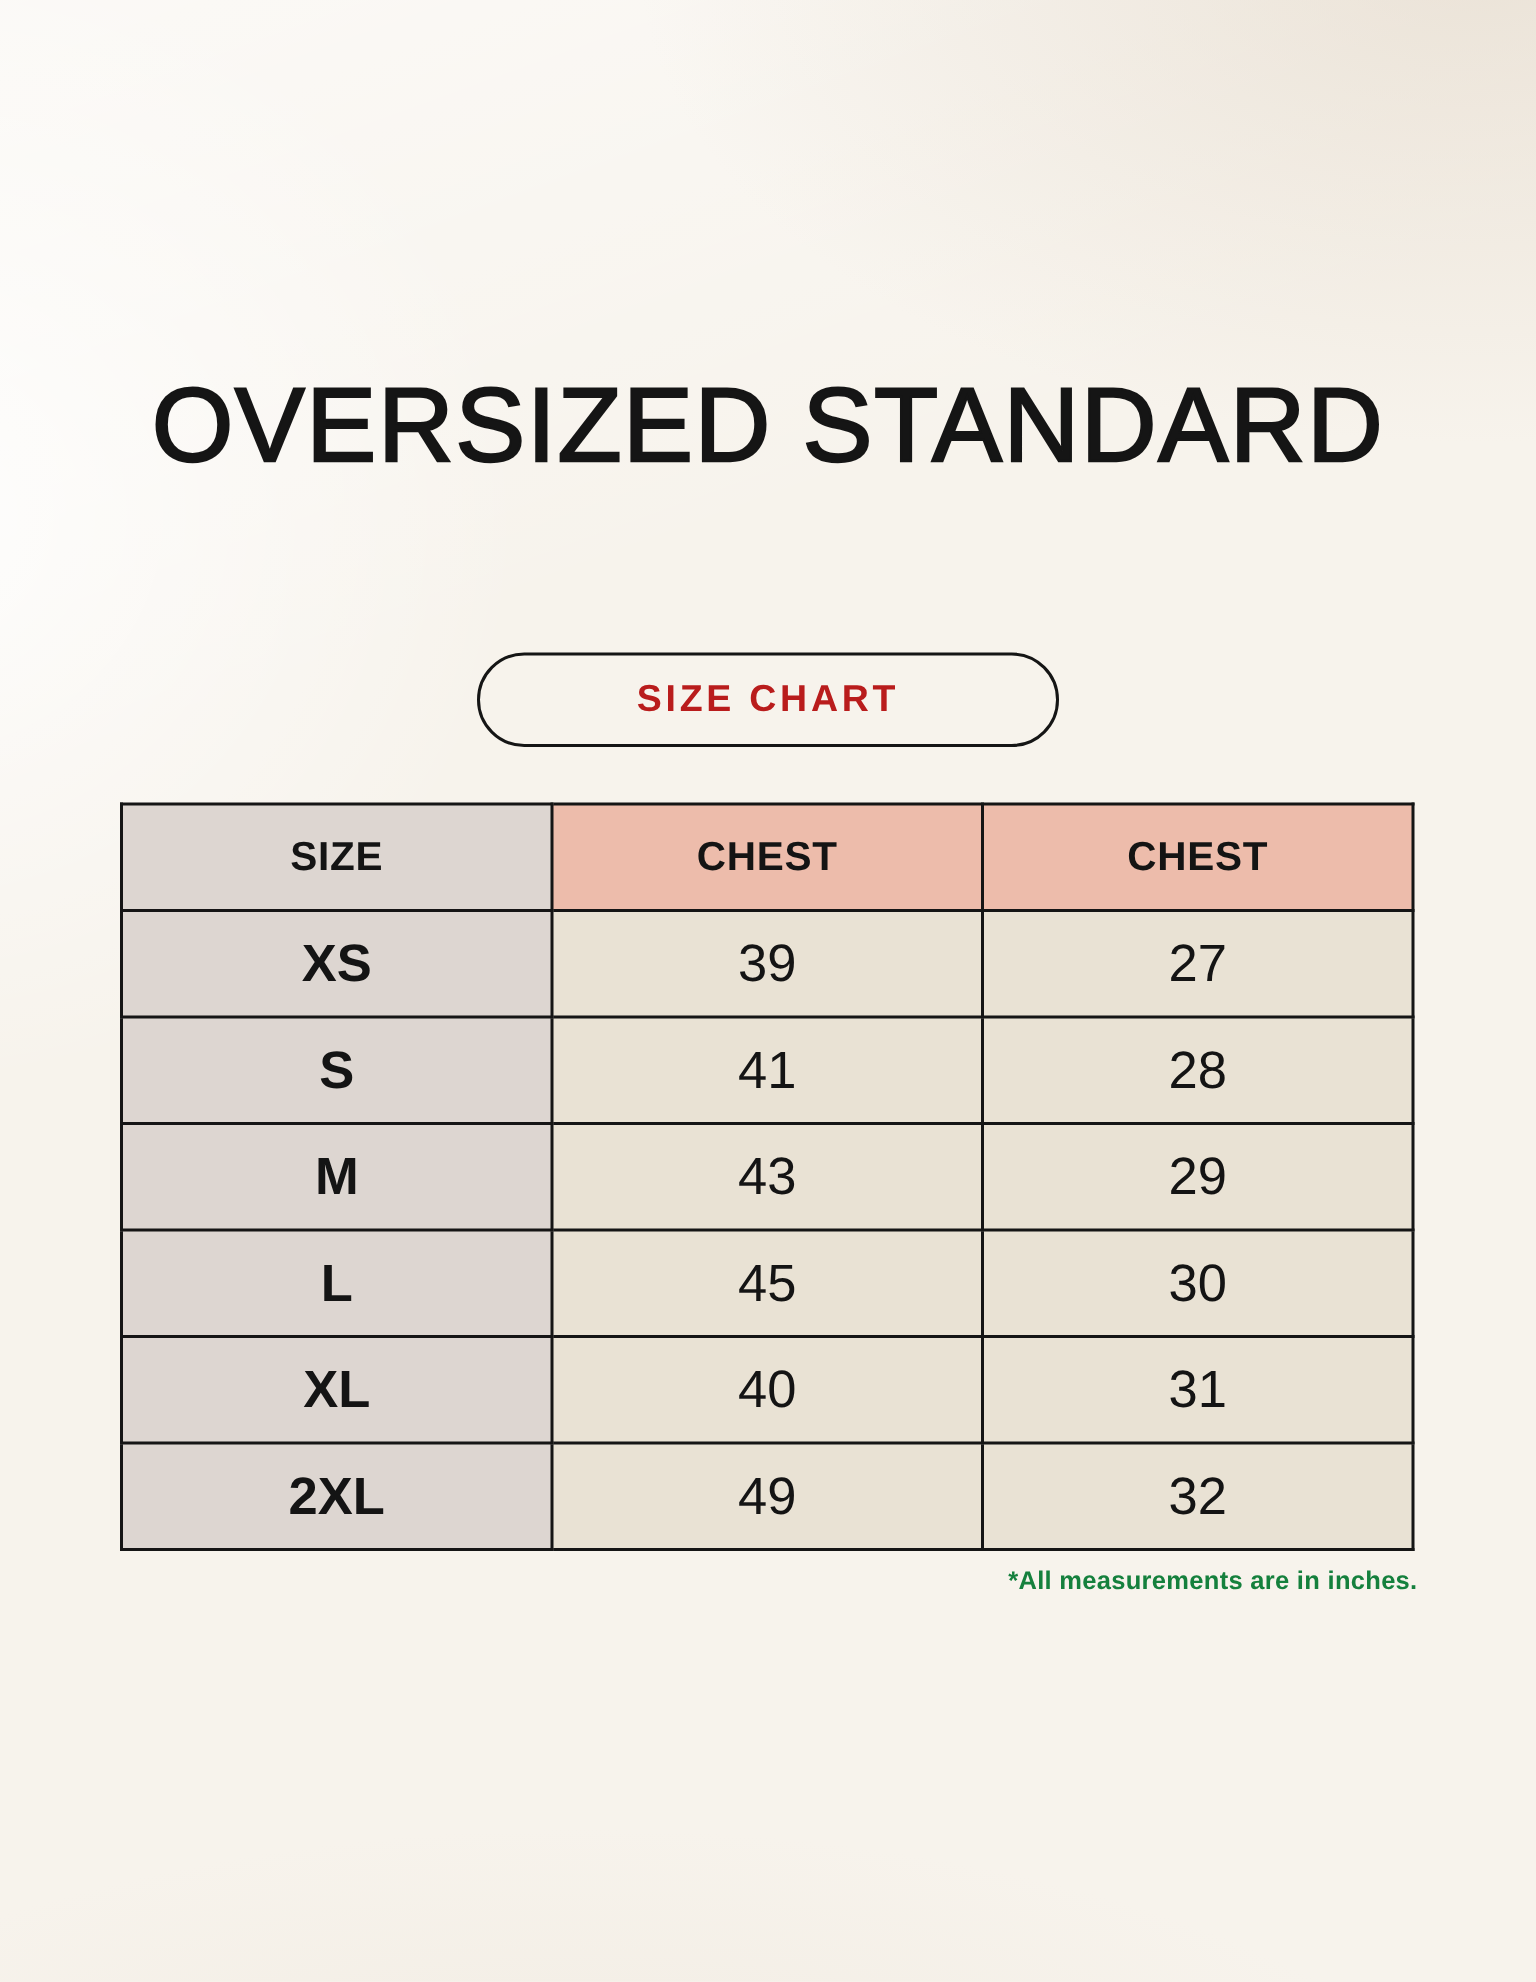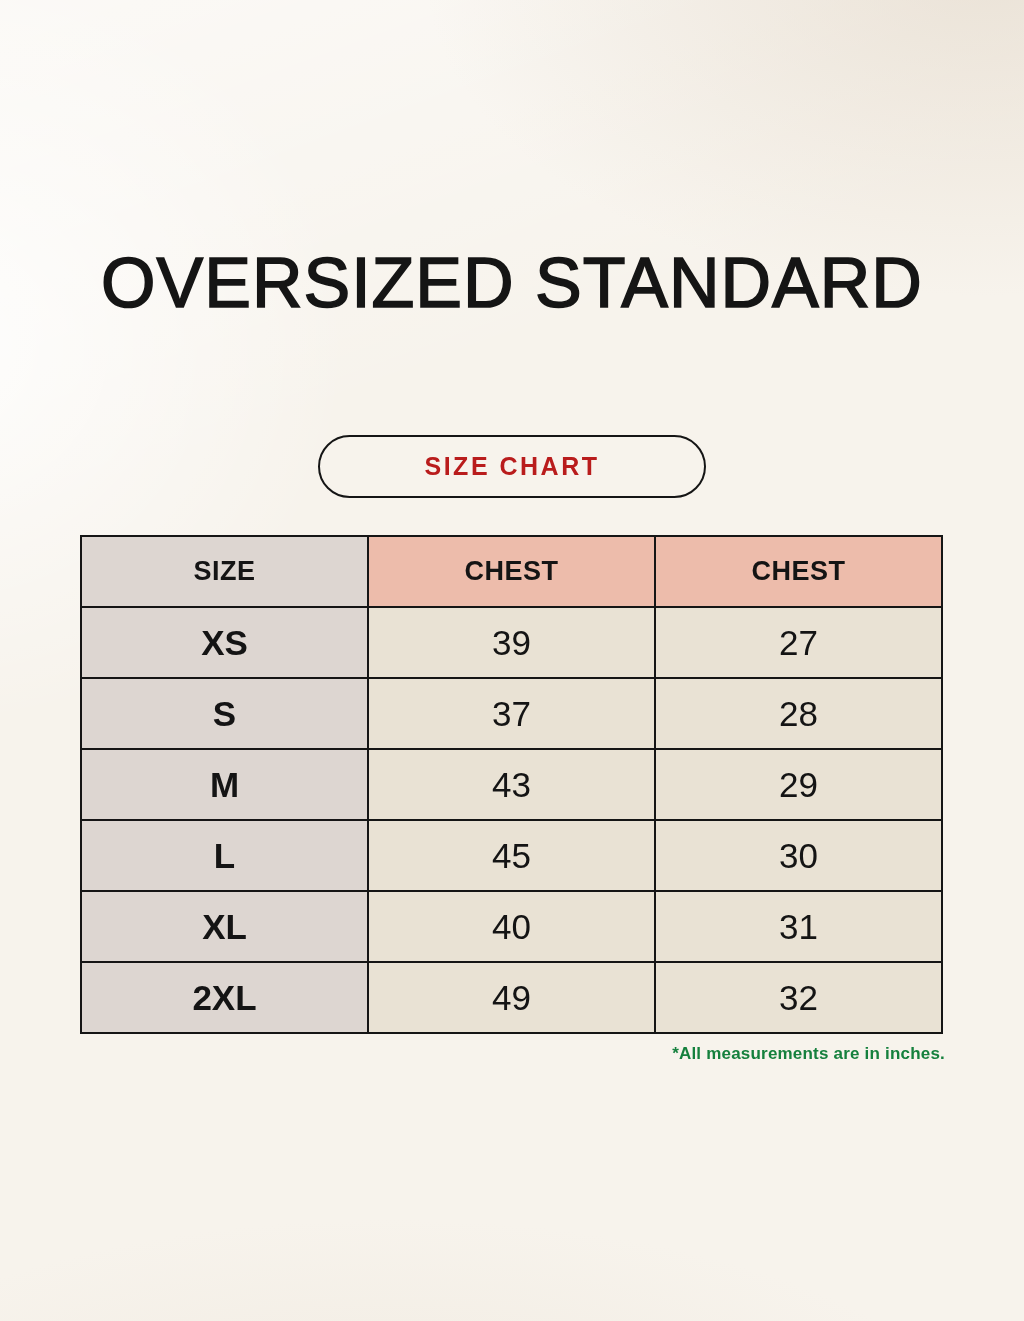--- a/index.html
+++ b/index.html
@@ -121,21 +121,21 @@
     </tr>
   </thead>
   <tbody>
     <tr>
       <td class="size-cell">XS</td>
       <td>39</td>
       <td>27</td>
     </tr>
     <tr>
       <td class="size-cell">S</td>
-      <td>37</td>
+      <td>41</td>
       <td>28</td>
     </tr>
     <tr>
       <td class="size-cell">M</td>
       <td>43</td>
       <td>29</td>
     </tr>
     <tr>
       <td class="size-cell">L</td>
       <td>45</td>

